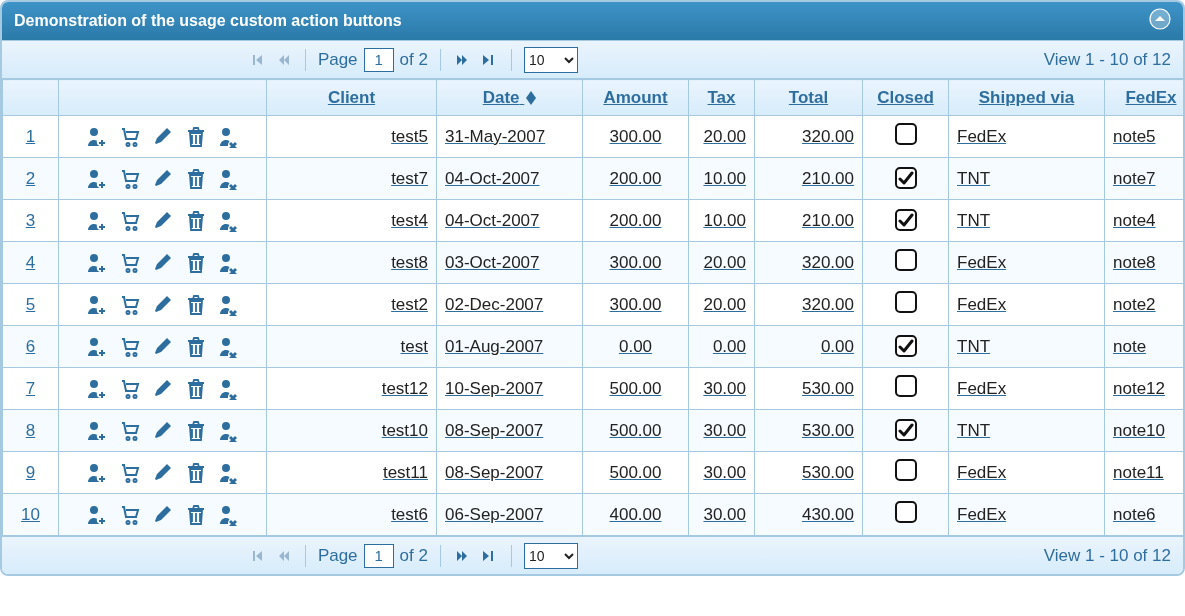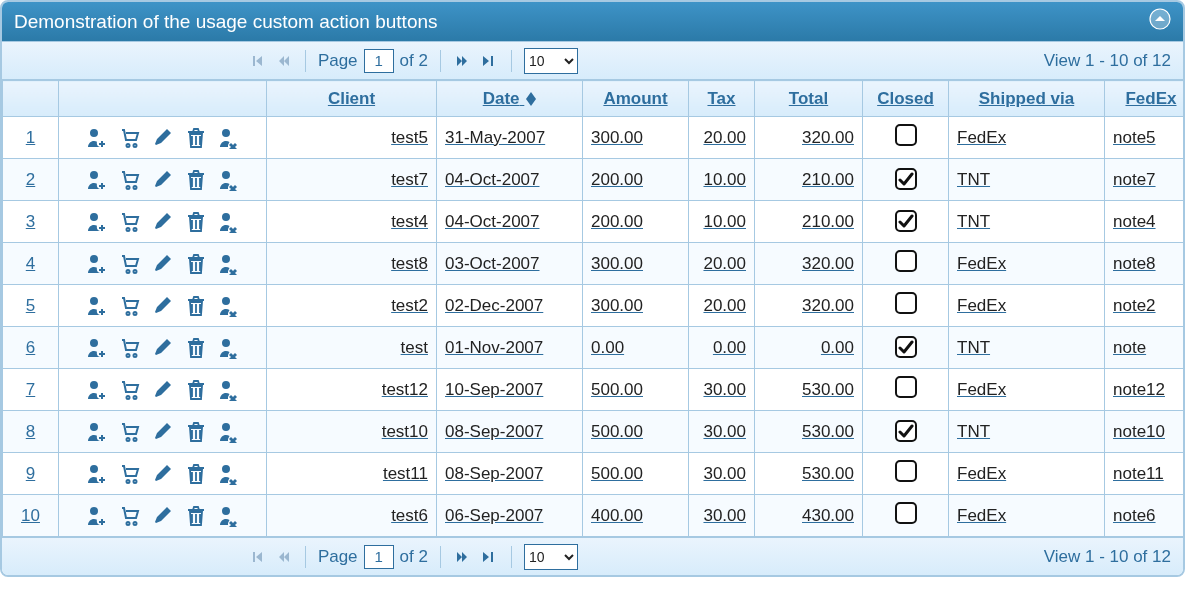--- a/index.html
+++ b/index.html
@@ -13,22 +13,22 @@
   .grid {
     width: 1185px;
     border: 2px solid #a6c9e2;
     border-radius: 8px;
     overflow: hidden;
     background: #fff;
   }
   .titlebar {
     background: linear-gradient(#3e93c7, #2b7aa8);
     color: #fff;
-    font-size: 19px;
-    font-weight: normal;
+    font-size: 16px;
+    font-weight: bold;
     padding: 6px 12px;
     display: flex;
     align-items: center;
     justify-content: space-between;
     border-bottom: 1px solid #a6c9e2;
   }
   .titlebar svg { width: 22px; height: 22px; fill: #fff; }
   .pager {
     display: flex;
     align-items: center;
@@ -80,21 +80,21 @@
     color: #2e6e9e;
     font-weight: bold;
     text-align: center;
     height: 36px;
   }
   td { color: #222; height: 42px; }
   .col-rownum { width: 56px; text-align: center; color: #2e6e9e; font-weight: normal; }
   .col-actions { width: 208px; }
   .col-client { width: 170px; text-align: right; }
   .col-date   { width: 146px; text-align: left; }
-  .col-amount { width: 106px; text-align: left; }
+  .col-amount { width: 106px; text-align: center; }
   .col-tax    { width: 66px;  text-align: right; }
   .col-total  { width: 108px;  text-align: right; }
   .col-closed { width: 86px;  text-align: center; }
   .col-shipped{ width: 156px; }
   .col-notes  { width: 93px;  text-align: left; }
   tbody tr:nth-child(even) td { background: #f6fbff; }
   .actions { display: flex; gap: 11px; justify-content: center; align-items: center; padding: 0 6px; }
   .actions .aicon { width: 22px; height: 22px; display: inline-flex; align-items: center; justify-content: center; cursor: pointer; }
   .actions .aicon svg { width: 22px; height: 22px; fill: #2e6e9e; }
   .sort-ind { display: inline-flex; flex-direction: column; margin-left: 2px; vertical-align: middle; }
@@ -490,21 +490,21 @@
                 </svg>
               </span>
         <span class="aicon">
                 <svg viewBox="0 0 22 22">
                   <use href="#i-userdel"></use>
                 </svg>
               </span>
       </div>
     </td>
     <td class="col-client">test</td>
-    <td class="col-date">01-Nov-2007</td>
+    <td class="col-date">01-Aug-2007</td>
     <td class="col-amount">0.00</td>
     <td class="col-tax">0.00</td>
     <td class="col-total">0.00</td>
     <td class="col-closed">
       <span class="checkbox checked">
         <svg viewBox="0 0 16 16">
                 <use href="#i-check"></use>
               </svg>
       </span>
     </td>

